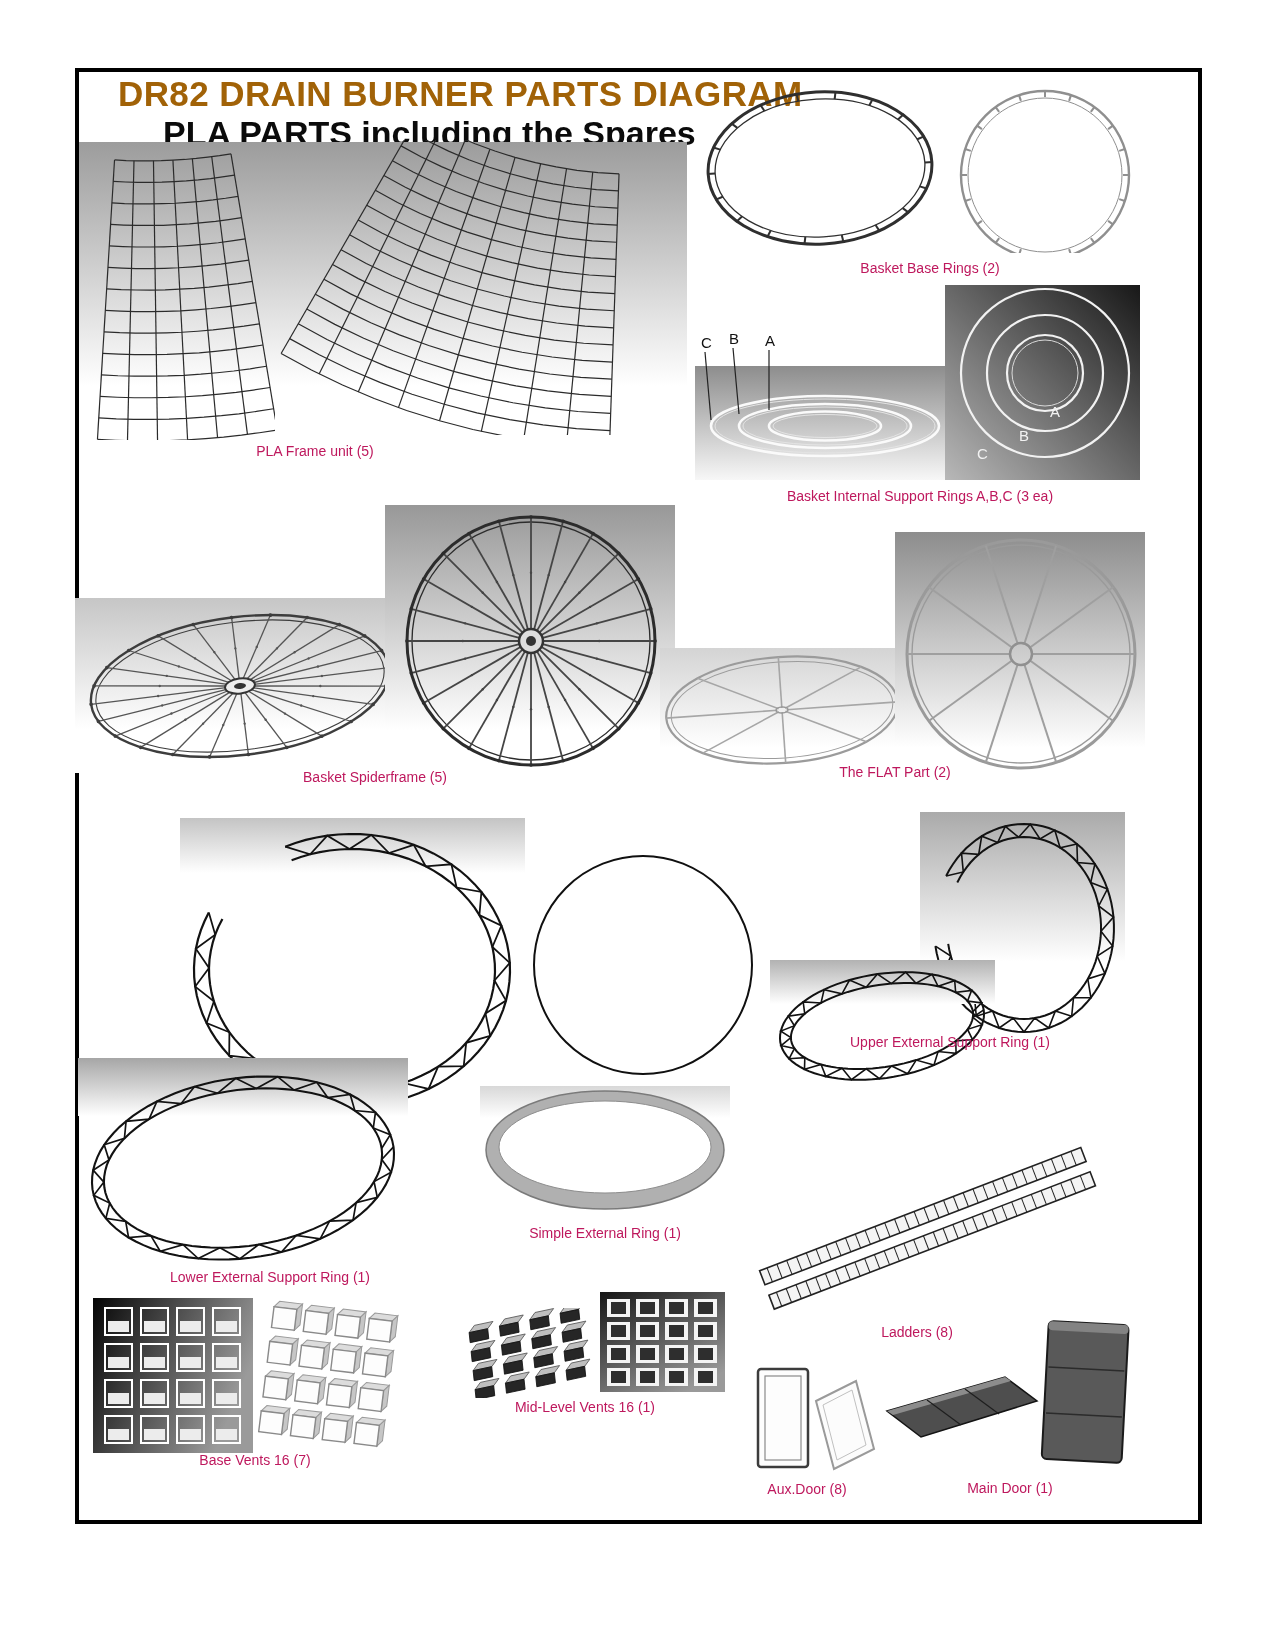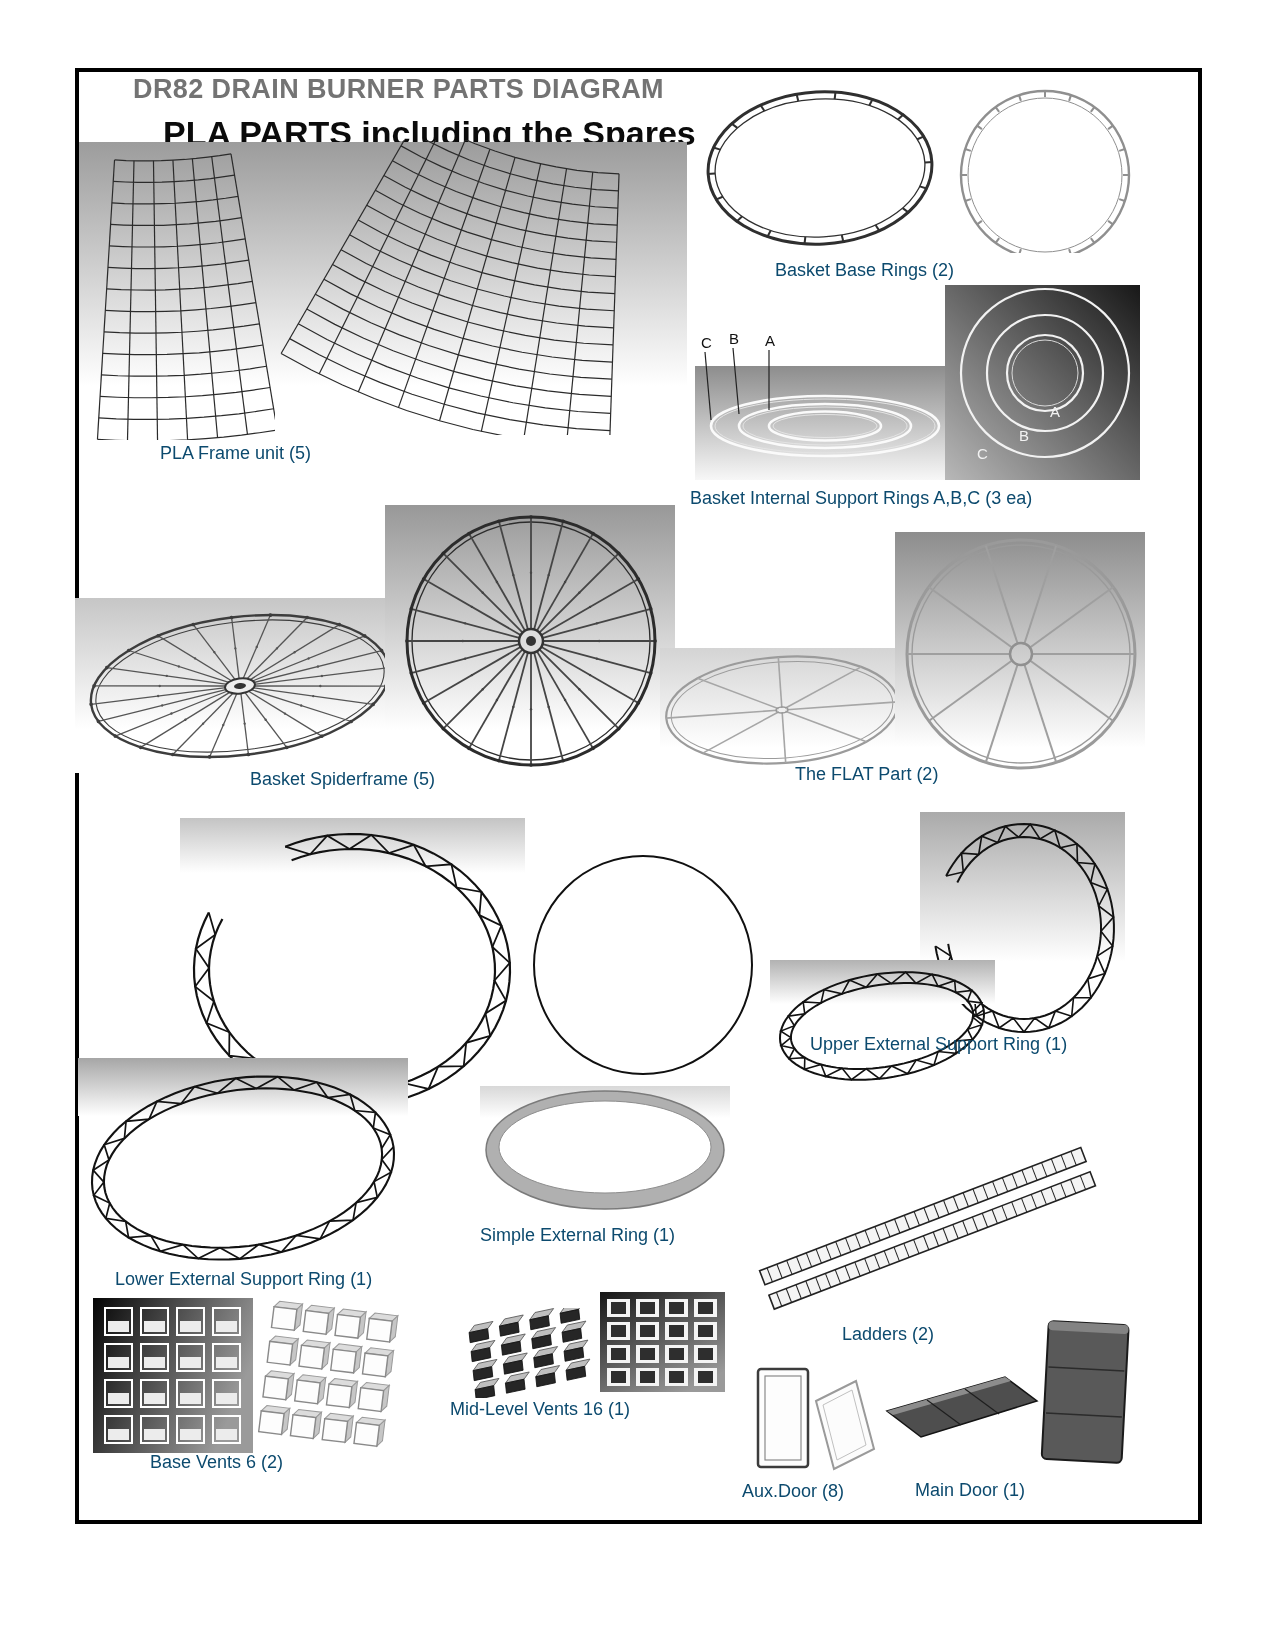--- a/index.html
+++ b/index.html
@@ -1,22 +1,22 @@
 <!DOCTYPE html>
 <html><head>
 <meta charset="utf-8">
 <style>
   *{margin:0;padding:0;box-sizing:border-box}
   html,body{width:1275px;height:1650px;background:#fff;overflow:hidden}
   body{position:relative;font-family:"Liberation Sans",sans-serif}
   .frame{position:absolute;left:75px;top:68px;width:1127px;height:1456px;border:4px solid #000;background:#fff}
-  .title{position:absolute;left:133px;top:74px;font-size:27px;font-weight:bold;color:#737373;letter-spacing:.4px}
+  .title{position:absolute;left:118px;top:74px;font-size:35px;font-weight:bold;color:#a16207;letter-spacing:.4px}
   .subtitle{position:absolute;left:163px;top:114px;font-size:34px;font-weight:bold;color:#0b0b0b}
   .ph{position:absolute;display:block}
-  .plabel{position:absolute;font-size:18px;color:#0c4a6e;white-space:nowrap}
+  .plabel{position:absolute;font-size:14px;color:#be185d;text-align:center;white-space:nowrap}
   .grad-frames{position:absolute;left:79px;top:142px;width:608px;height:298px;
     background:linear-gradient(#9c9c9c,#ffffff 82%)}
   .ann{font-family:"Liberation Sans",sans-serif;font-size:15px;fill:#111}
   .ann-w{font-family:"Liberation Sans",sans-serif;font-size:15px;fill:#f2f2f2}
 </style>
 </head>
 <body>
 
 <div class="frame"></div>
 
@@ -554,21 +554,21 @@
         <line x1="278.5" y1="88" x2="278.5" y2="103" stroke="#222" stroke-width="1"></line>
         <line x1="289" y1="88" x2="289" y2="103" stroke="#222" stroke-width="1"></line>
         <line x1="299.5" y1="88" x2="299.5" y2="103" stroke="#222" stroke-width="1"></line>
         <line x1="310" y1="88" x2="310" y2="103" stroke="#222" stroke-width="1"></line>
         <line x1="320.5" y1="88" x2="320.5" y2="103" stroke="#222" stroke-width="1"></line>
         <line x1="331" y1="88" x2="331" y2="103" stroke="#222" stroke-width="1"></line>
         <line x1="341.5" y1="88" x2="341.5" y2="103" stroke="#222" stroke-width="1"></line>
       </g>
     </g>
   </svg>
-<div class="plabel" style="left:842px;top:1324px;width:150px">Ladders (2)</div>
+<div class="plabel" style="left:842px;top:1324px;width:150px">Ladders (8)</div>
 
 <svg id="svg-bv-left" class="ph" style="left:93px;top:1298px" width="160" height="155">
     <defs>
       <linearGradient id="gbl" x1="0" y1="0" x2="1" y2="0.4">
         <stop offset="0" stop-color="#050505"></stop>
         <stop offset="1" stop-color="#9a9a9a"></stop>
       </linearGradient>
     </defs>
     <g>
       <rect x="0" y="0" width="160" height="155" fill="url(#gbl)"></rect>
@@ -653,21 +653,21 @@
         <rect x="40" y="123" width="23" height="21" fill="#fdfdfd" stroke="#8a8a8a" stroke-width="1.4"></rect>
         <path d="M72.0 123.0 L 77.0 117.0 L 100.0 117.0 L 95.0 123.0 Z" fill="#dcdcdc" stroke="#9a9a9a" stroke-width="1"></path>
         <path d="M95.0 123.0 L 100.0 117.0 L 100.0 138.0 L 95.0 144.0 Z" fill="#c6c6c6" stroke="#9a9a9a" stroke-width="1"></path>
         <rect x="72" y="123" width="23" height="21" fill="#fdfdfd" stroke="#8a8a8a" stroke-width="1.4"></rect>
         <path d="M104.0 123.0 L 109.0 117.0 L 132.0 117.0 L 127.0 123.0 Z" fill="#dcdcdc" stroke="#9a9a9a" stroke-width="1"></path>
         <path d="M127.0 123.0 L 132.0 117.0 L 132.0 138.0 L 127.0 144.0 Z" fill="#c6c6c6" stroke="#9a9a9a" stroke-width="1"></path>
         <rect x="104" y="123" width="23" height="21" fill="#fdfdfd" stroke="#8a8a8a" stroke-width="1.4"></rect>
       </g>
     </g>
   </svg>
-<div class="plabel" style="left:150px;top:1452px;width:210px">Base Vents 6 (2)</div>
+<div class="plabel" style="left:150px;top:1452px;width:210px">Base Vents 16 (7)</div>
 
 <svg id="svg-mv-left" class="ph" style="left:462px;top:1308px" width="140" height="90">
     <g>
       <g transform="rotate(-12 70 45) skewX(-6)">
         <path d="M14.0 12.0 L 20.0 6.0 L 39.0 6.0 L 33.0 12.0 Z" fill="#bfbfbf" stroke="#555" stroke-width="0.8"></path>
         <rect x="14" y="12" width="19" height="10" fill="#262626" stroke="#111" stroke-width="0.8"></rect>
         <path d="M45.0 12.0 L 51.0 6.0 L 70.0 6.0 L 64.0 12.0 Z" fill="#bfbfbf" stroke="#555" stroke-width="0.8"></path>
         <rect x="45" y="12" width="19" height="10" fill="#262626" stroke="#111" stroke-width="0.8"></rect>
         <path d="M76.0 12.0 L 82.0 6.0 L 101.0 6.0 L 95.0 12.0 Z" fill="#bfbfbf" stroke="#555" stroke-width="0.8"></path>
         <rect x="76" y="12" width="19" height="10" fill="#262626" stroke="#111" stroke-width="0.8"></rect>

